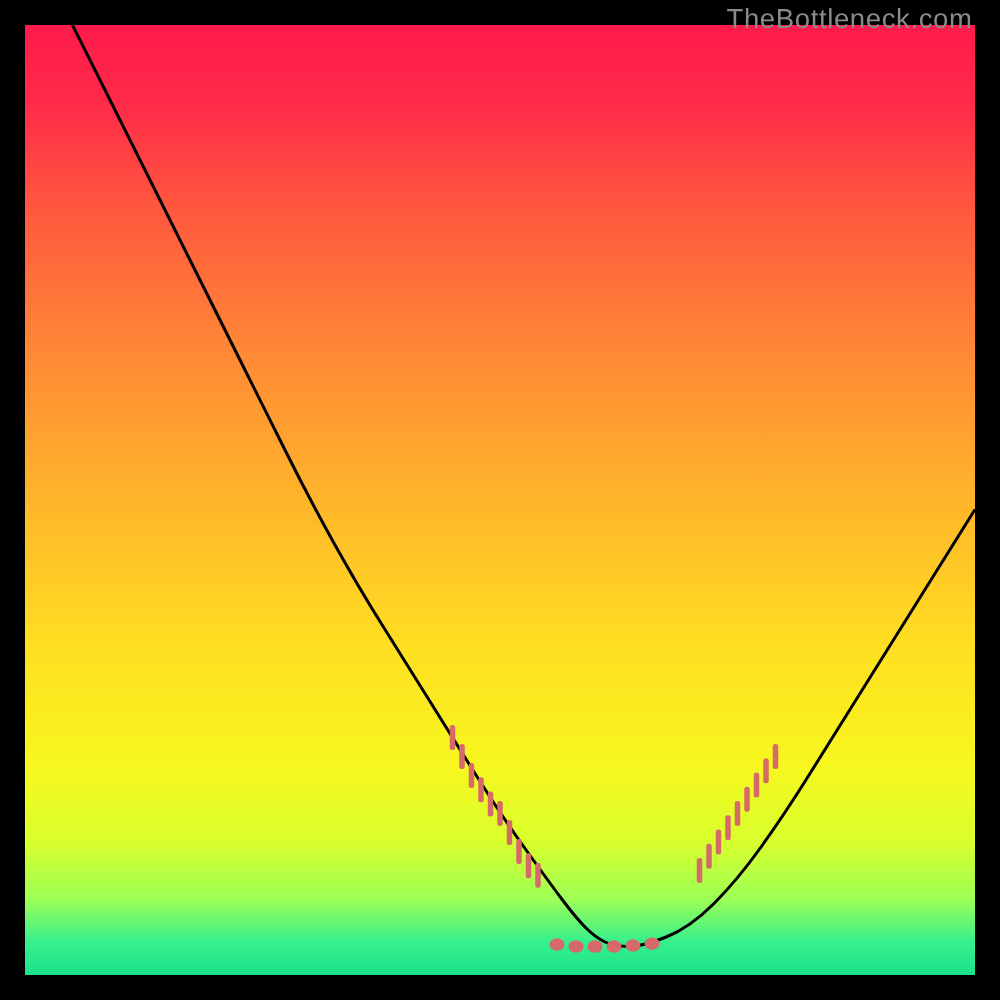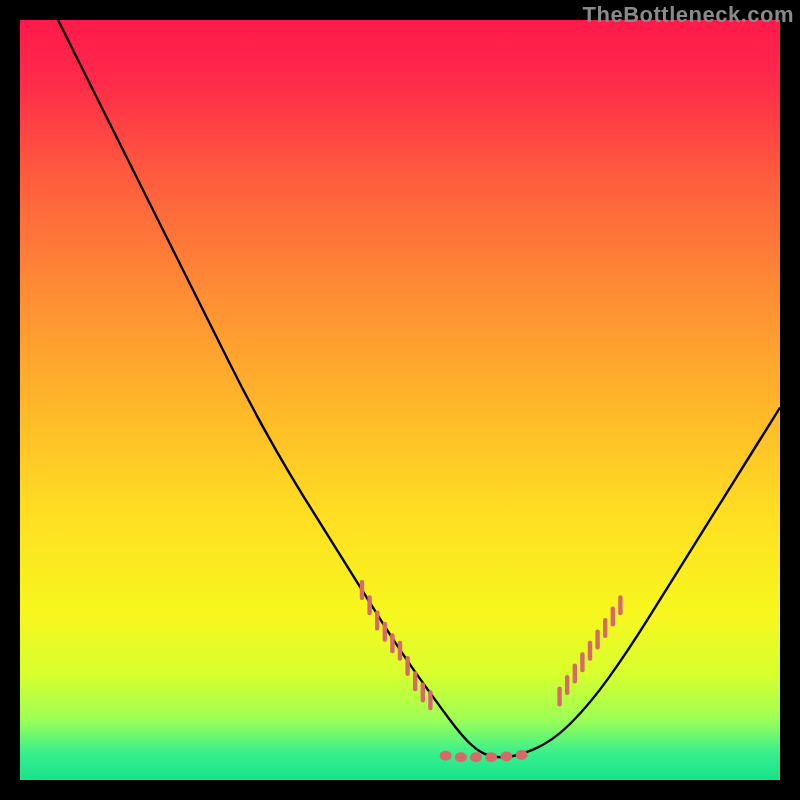--- a/index.html
+++ b/index.html
@@ -21,25 +21,25 @@
   .plot {
     position: absolute;
     left: 0;
     top: 0;
     width: 760px;
     height: 760px;
   }
   .watermark {
     position: absolute;
     top: 2px;
-    right: 6px;
+    right: 22px;
     color: #8a8a8a;
     font-family: Arial, Helvetica, sans-serif;
     font-size: 22px;
-    font-weight: 700;
+    font-weight: 400;
     letter-spacing: 0.5px;
   }
 </style>
 </head>
 <body>
 
 <div class="frame">
   <svg class="plot" viewBox="0 0 760 760" preserveAspectRatio="none">
     <defs>
       <linearGradient id="bg-grad" x1="0" y1="0" x2="0" y2="1">

